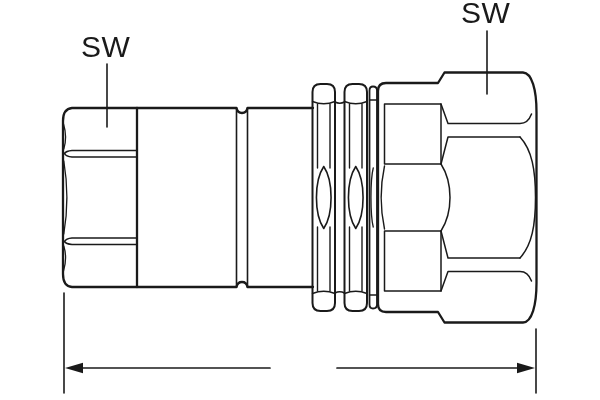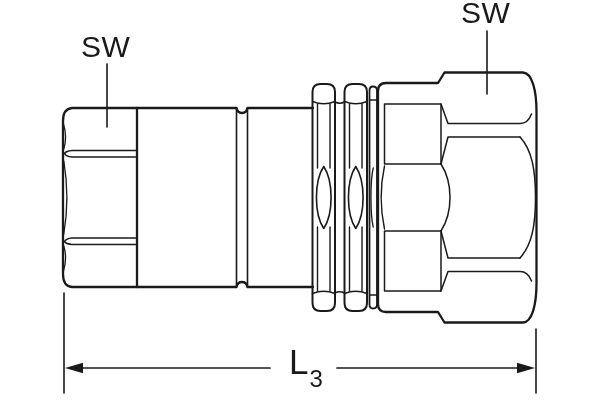--- a/index.html
+++ b/index.html
@@ -114,17 +114,14 @@
         <path fill="#1a1a1a" stroke="none" d="M65,368 L83,362.8 L83,373.2 Z"></path>
         <path fill="#1a1a1a" stroke="none" d="M535,368 L517,362.8 L517,373.2 Z"></path>
       </g>
     </g>
   </svg>
 
   <div class="lbl sw" style="left:81px;top:32px;">SW</div>
 
   <div class="lbl sw" style="left:461px;top:-2px;">SW</div>
 
-  <div class="lbl" style="left:289px;top:344px;">
-    <span class="dim-l">L</span><span class="dim-sub">3</span>
-  </div>
 
 </div>
 
 </body></html>

